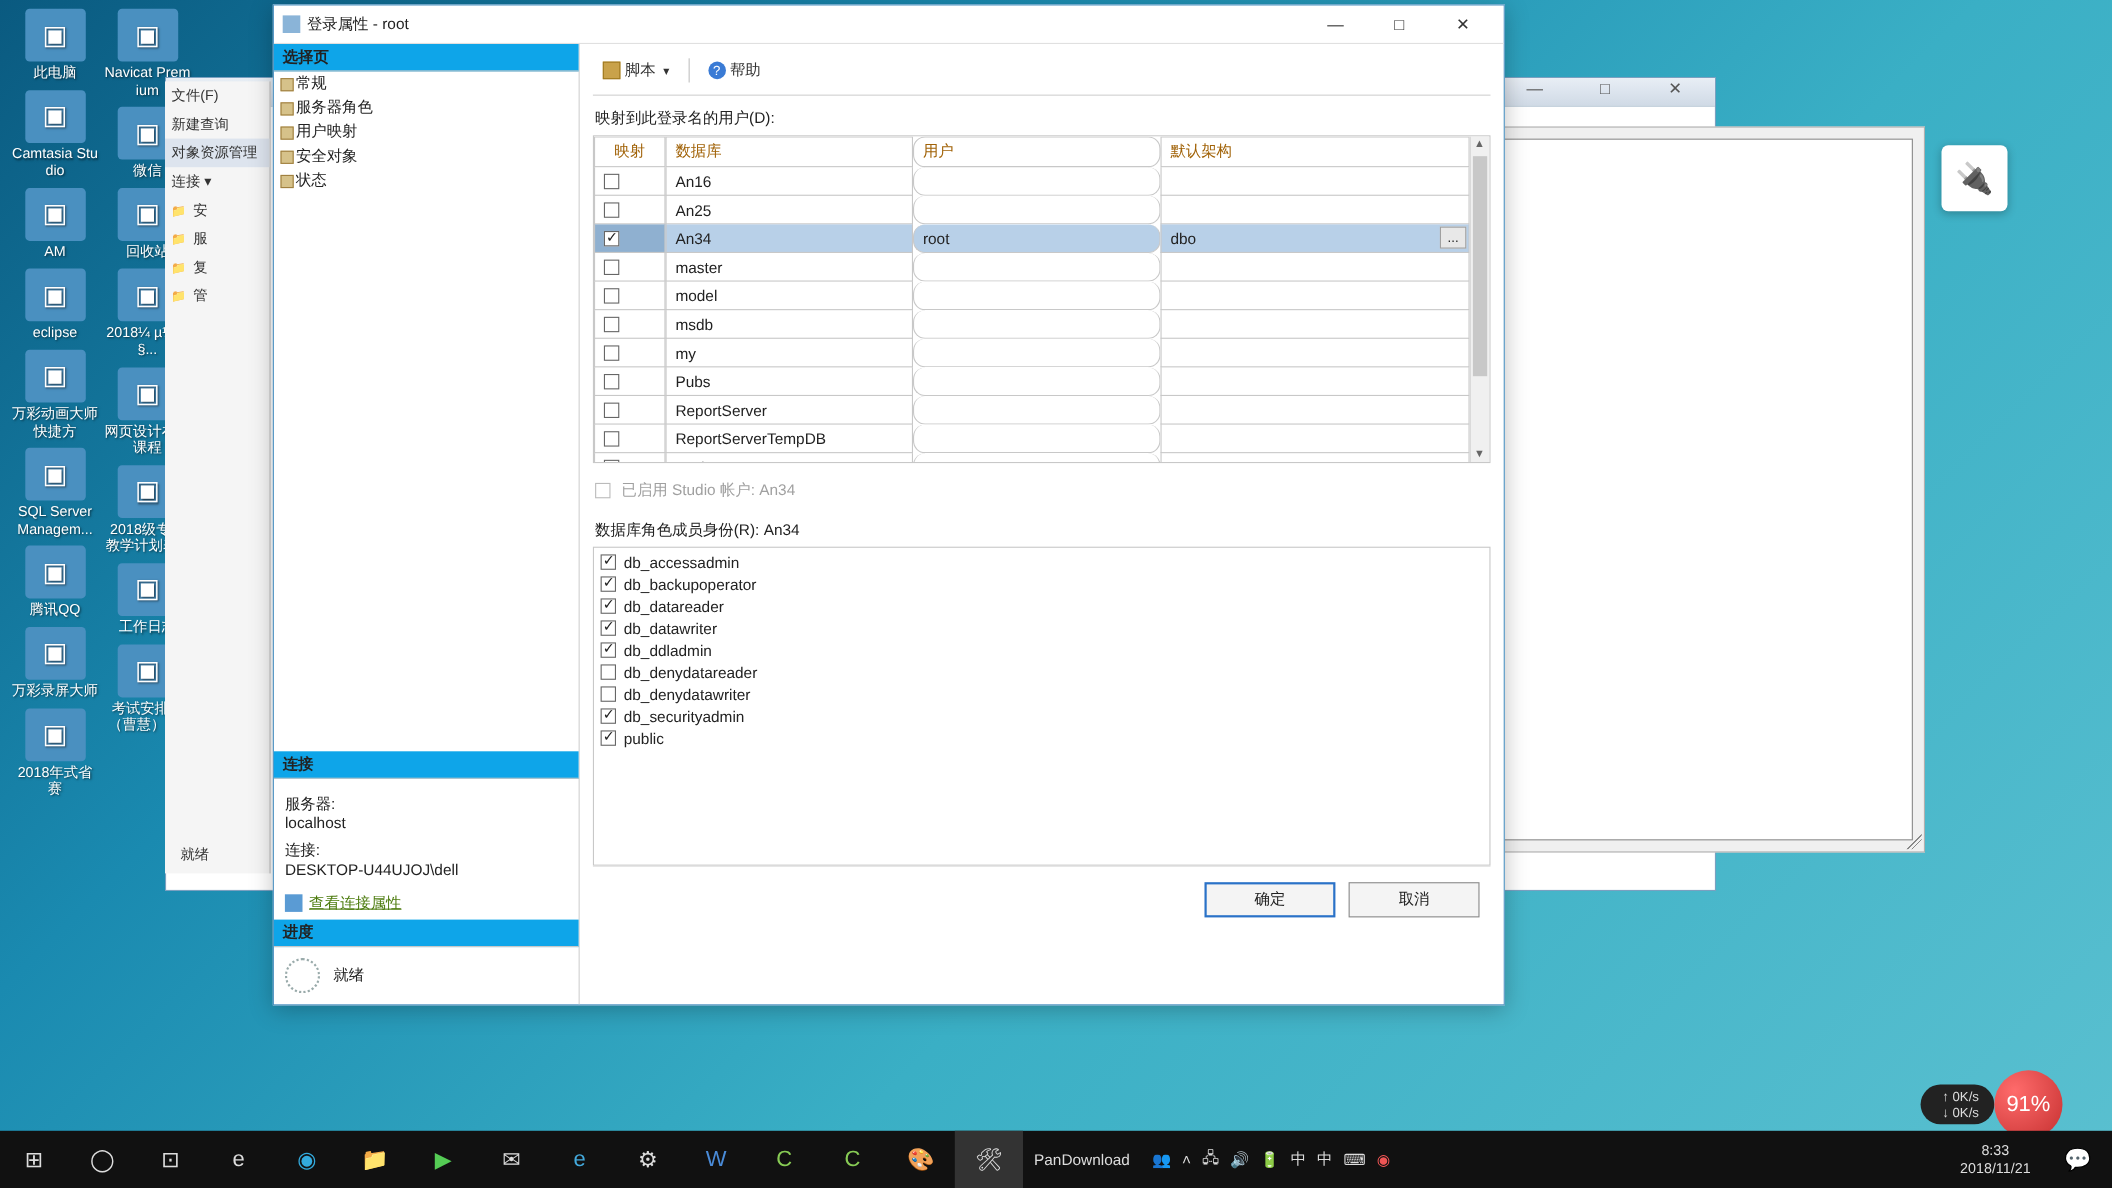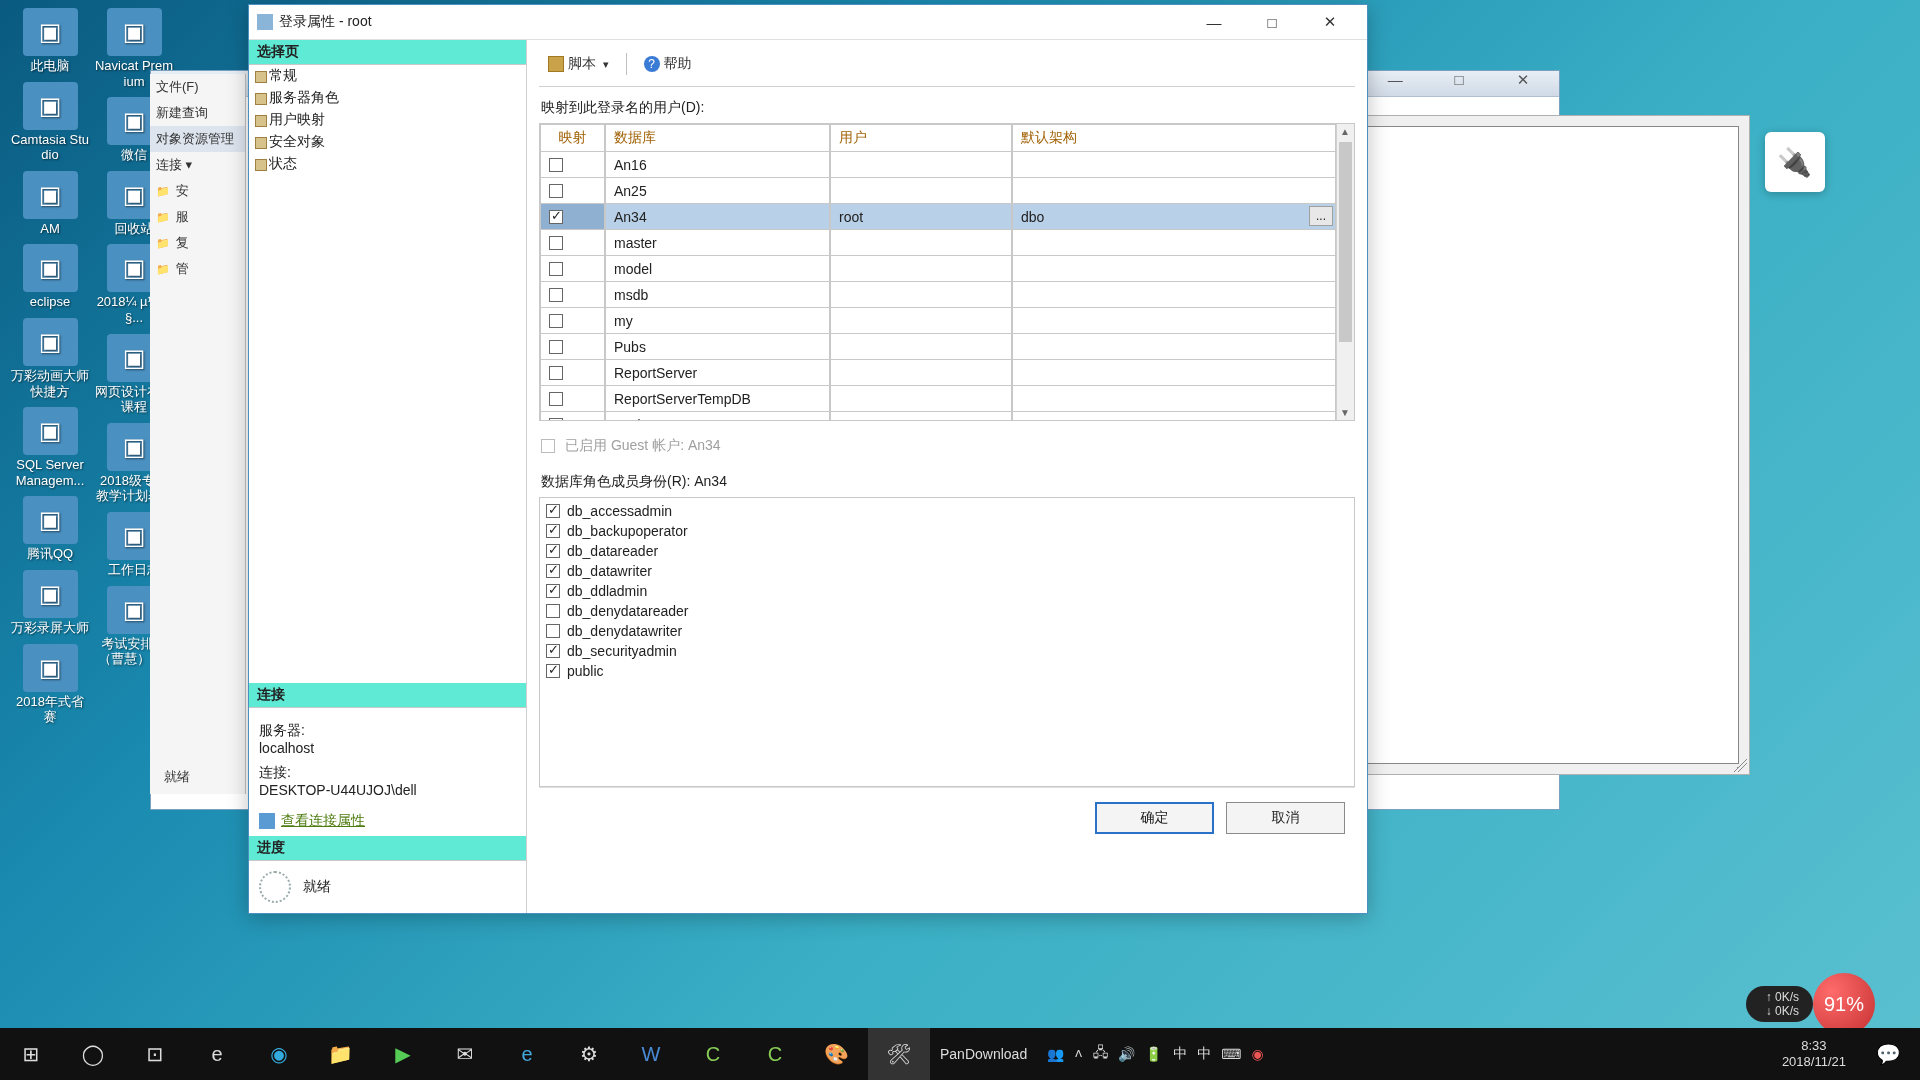--- a/index.html
+++ b/index.html
@@ -40,21 +40,21 @@
   box-shadow: 0 4px 20px rgba(0,0,0,.25);
   display: flex; flex-direction: column;
 }
 .title-bar { height: 35px; display: flex; align-items: center; padding: 0 8px; border-bottom: 1px solid #e0e0e0; font-size: 14px; color: #222; }
 .title-bar .title-icon { width:16px; height:16px; background:#8ab4d8; margin-right:6px; }
 .title-bar .spacer { flex:1; }
 .title-bar .wbtn { width:58px; height:35px; display:flex; align-items:center; justify-content:center; font-size:15px; color:#333; }
 
 .body-row { flex:1; display:flex; min-height:0; }
 .left-pane { width: 278px; border-right: 1px solid #d0d0d0; display:flex; flex-direction:column; font-size:14px; color:#222; }
-.left-pane .sect-head { background:#5eead4; font-weight:bold; padding: 3px 8px; border-bottom:1px solid #c8c8c8; }
+.left-pane .sect-head { background:#0ea5e9; font-weight:bold; padding: 3px 8px; border-bottom:1px solid #c8c8c8; }
 .left-pane .nav-item { padding: 2px 6px 2px 20px; position:relative; }
 .left-pane .nav-item::before { content:""; position:absolute; left:6px; top:6px; width:10px; height:10px; background:#d6c28a; border:1px solid #a08040; }
 .left-pane .conn-block { font-size:14px; padding:6px 10px; }
 .left-pane .conn-label { margin-top:8px;}
 .left-pane .link { color:#4d7c0f; text-decoration:underline; cursor:pointer; }
 .left-pane .progress-row { display:flex; align-items:center; gap:12px; padding:10px; }
 .left-pane .spinner { width:32px; height:32px; border:2px dotted #9aa; border-radius:50%; }
 
 .right-pane { flex:1; display:flex; flex-direction:column; padding:8px 12px 12px; }
 .toolbar { display:flex; align-items:center; gap:6px; padding:4px 2px 10px; border-bottom:1px solid #d0d0d0; font-size:14px; color:#333; }
@@ -63,21 +63,21 @@
 .toolbar .dropdown-arrow::after { content:"▾"; margin-left:3px; font-size:11px; }
 .toolbar .help-icon { background:#3a7bd5; border-radius:50%; color:#fff; font-size:12px; width:16px; height:16px; display:flex; align-items:center; justify-content:center; }
 
 .section-label { font-size:14px; margin:12px 2px 6px; color:#222; }
 
 .grid-wrap { border:0; }
 .grid-head { display:flex; background:#fff; font-size:14px; font-weight:normal; color:#a16207; }
 .grid-head .h, .grid-body .c { border:1px solid #c8c8c8; padding:4px 8px; }
 .col-map { width:65px; text-align:center; }
 .col-db { width:225px; }
-.col-user { width:182px; }
+.col-user { width:225px;border-radius:11px; }
 .col-schema { flex:1; position:relative; }
 .grid-scroll { border:1px solid #c8c8c8; height: 298px; overflow:hidden; position:relative;}
 .grid-body { position:absolute; left:0; top:0; right:18px; font-family: Consolas, "SimSun", monospace; font-size:14px; color:#222; }
 .grid-row { display:flex; height:26px; align-items:center; }
 .grid-row .c { height:26px; display:flex; align-items:center; border-top:none; }
 .grid-row.sel .c { background:#b8d0e8; }
 .grid-row.sel .c.col-map { background:#8fb0d0; }
 .chk { width:14px; height:14px; border:1px solid #666; background:#fff; display:inline-block; position:relative;}
 .chk.on::after { content:"✓"; position:absolute; left:1px; top:-3px; font-size:13px; color:#222; }
 .ellips-btn { position:absolute; right:2px; top:2px; width:24px; height:20px; background:#e8e8e8; border:1px solid #a0a0a0; font-size:12px; display:flex; align-items:center; justify-content:center;}
@@ -300,21 +300,21 @@
               </div>
             </div>
           <div class="vbar">
               <div class="thumb"></div>
             </div>
         </div>
       </div>
 
       <div class="guest-row">
         <span class="chk"></span>
-        <span>已启用 Guest 帐户: An34</span>
+        <span>已启用 Studio 帐户: An34</span>
       </div>
 
       <div class="section-label">
         <span>数据库角色成员身份(R):</span>
         <span>An34</span>
       </div>
 
       <div class="roles-box" id="roles-box">
           <div class="role-row">
             <span class="chk on"></span>

